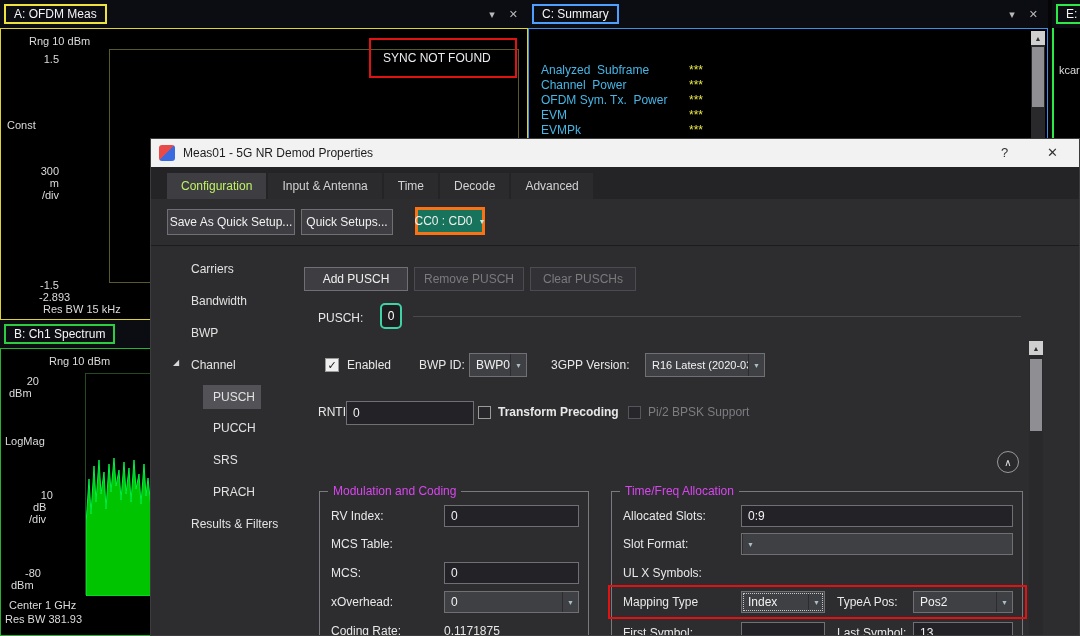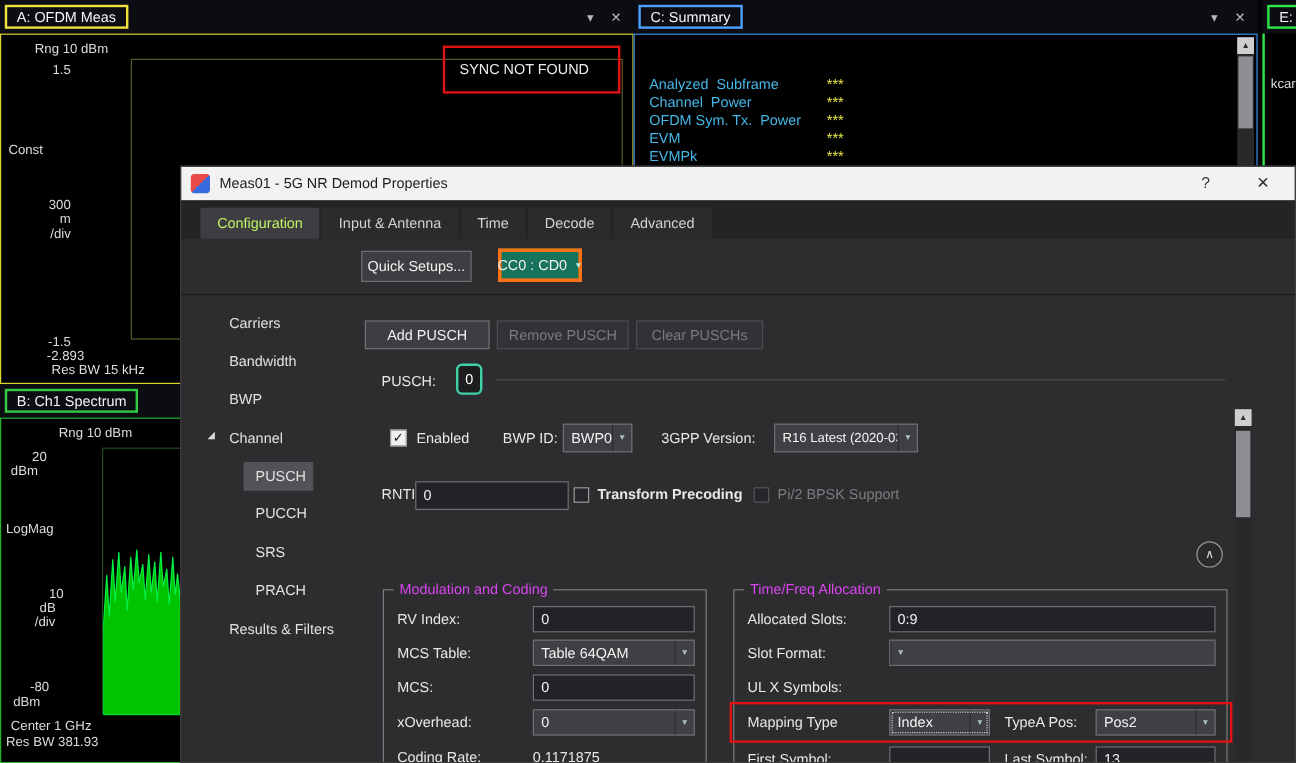--- a/index.html
+++ b/index.html
@@ -173,20 +173,23 @@
         <span>Time</span>
       </div>
     <div class="tab">
         <span>Decode</span>
       </div>
     <div class="tab">
         <span>Advanced</span>
       </div>
   </div>
 
+  <div class="btn" style="left:16px;top:70px;width:128px;height:26px;">
+      <span>Save As Quick Setup...</span>
+    </div>
   <div class="btn" style="left:150px;top:70px;width:92px;height:26px;">
       <span>Quick Setups...</span>
     </div>
   <div class="btn accent" style="left:264px;top:68px;width:70px;height:28px;gap:6px;">
     <span>CC0 : CD0</span>
     <span style="font-size:7px;color:#bfeee0;">▼</span>
   </div>
   <div class="abs" style="left:0;top:106px;right:0;height:1px;background:#1c1c1e;"></div>
 
   <span class="nav-lbl" style="left:40px;top:123px;">Carriers</span>
@@ -245,24 +248,20 @@
   </div>
 
   <div class="group" style="left:168px;top:352px;width:270px;height:150px;">
     <span class="group-title">Modulation and Coding</span>
   </div>
   <span class="lbl" style="left:180px;top:370px;">RV Index:</span>
   <div class="input" style="left:293px;top:366px;width:135px;height:22px;">
       <span>0</span>
     </div>
   <span class="lbl" style="left:180px;top:398px;">MCS Table:</span>
-  <div class="dropdown" style="left:293px;top:394px;width:135px;height:22px;">
-    <span class="dd-val">Table 64QAM</span>
-    <span class="dd-arrow">▼</span>
-  </div>
   <span class="lbl" style="left:180px;top:427px;">MCS:</span>
   <div class="input" style="left:293px;top:423px;width:135px;height:22px;">
       <span>0</span>
     </div>
   <span class="lbl" style="left:180px;top:456px;">xOverhead:</span>
   <div class="dropdown" style="left:293px;top:452px;width:135px;height:22px;">
     <span class="dd-val">0</span>
     <span class="dd-arrow">▼</span>
   </div>
   <span class="lbl" style="left:180px;top:485px;">Coding Rate:</span>

